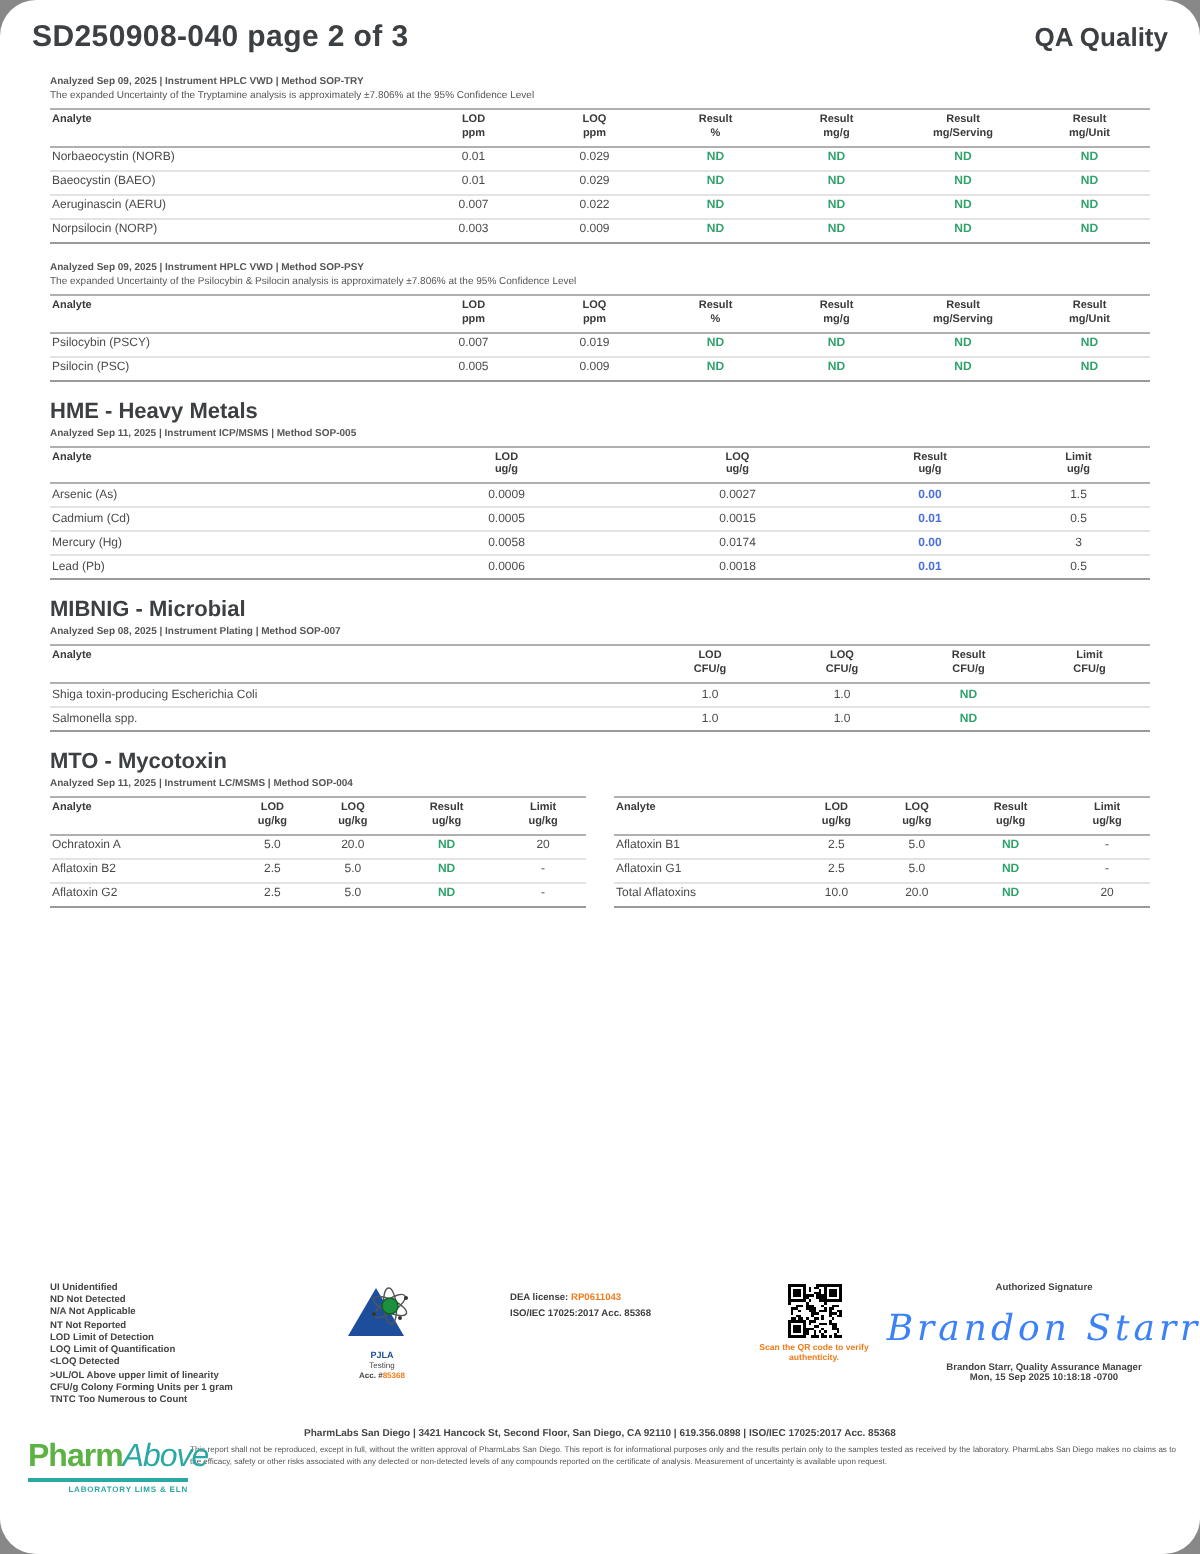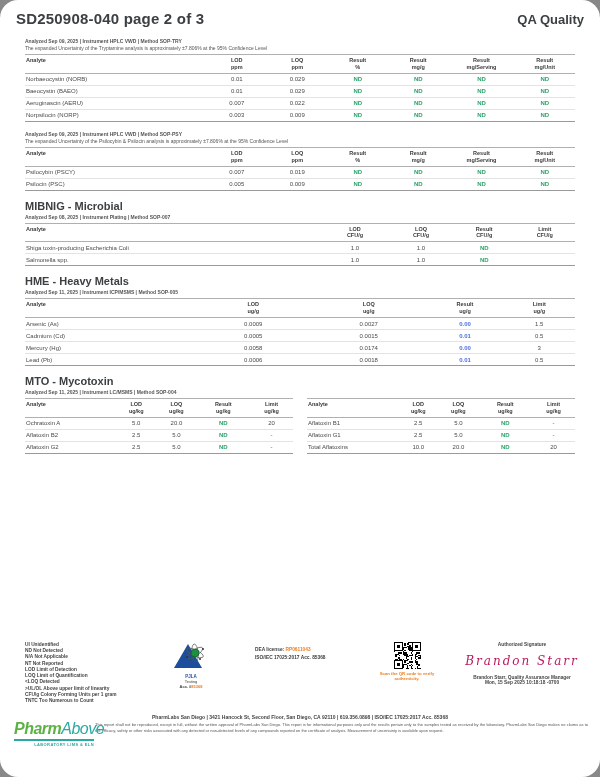--- a/index.html
+++ b/index.html
@@ -37,31 +37,31 @@
   .pjla-sub { font-size:4px; color:#444; }
   .pjla-acc { font-size:4px; font-weight:bold; color:#444; }
   .orange { color:#ef7d1e; }
   .dea { margin-left:38px; width:100px; margin-top:4px; flex:0 0 auto; }
   .dea div { font-size:4.8px; font-weight:bold; color:#3c3c3c; line-height:1.6; }
   .qrb { margin-left:16px; width:72px; text-align:center; flex:0 0 auto; }
   .qrb svg { display:block; margin:0 auto; }
   .qr-cap { font-size:4.3px; font-weight:bold; color:#ef7d1e; margin-top:2px; }
   .sig { margin-left:auto; width:158px; text-align:center; flex:0 0 auto; }
   .sig-label { font-size:4.8px; font-weight:bold; color:#444; }
-  .sig-script { font-family:"DejaVu Serif", serif; font-style:italic; font-size:12px; color:#be185d;
+  .sig-script { font-family:"DejaVu Serif", serif; font-style:italic; font-size:18px; color:#3b82f6;
                 letter-spacing:2px; margin-top:7px; }
   .sig-name { font-size:4.8px; font-weight:bold; color:#444; margin-top:7px; }
   .sig-date { font-size:4.8px; font-weight:bold; color:#444; }
 
   .f-bottom { position:relative; margin-top:10px; }
   .addr { text-align:center; font-size:5px; font-weight:bold; color:#444; }
   .disc { margin:2px 12px 0 95px; font-size:4px; color:#555; text-align:justify; line-height:1.3; }
   .pw { position:absolute; left:14px; top:6px; width:80px; }
   .pw-main { display:flex; align-items:baseline; border-bottom:2px solid #2aa9a4; padding-bottom:1px; }
-  .pw-pharm { font-size:16px; font-weight:bold; font-style:italic; color:#5cb244; letter-spacing:-.5px; }
+  .pw-pharm { font-size:16px; font-weight:bold; color:#5cb244; letter-spacing:-.5px; }
   .pw-ware { font-size:16px; font-style:italic; color:#2aa9a4; letter-spacing:-.5px; }
   .pw-tag { font-size:4px; font-weight:bold; color:#2aa9a4; text-align:right; letter-spacing:.4px; margin-top:1px; }
 </style>
 </head>
 <body>
 
 <div class="page">
 
   <div class="hdr">
     <div class="hdr-title">SD250908-040 page 2 of 3</div>
@@ -211,74 +211,20 @@
                 <td class="ac nd">ND</td>
               </tr>
               <tr>
                 <td class="al">Psilocin (PSC)</td>
                 <td class="ac">0.005</td>
                 <td class="ac">0.009</td>
                 <td class="ac nd">ND</td>
                 <td class="ac nd">ND</td>
                 <td class="ac nd">ND</td>
                 <td class="ac nd">ND</td>
-              </tr>
-            </tbody>
-          </table>
-        </div>
-      </div>
-      <div class="section">
-        <div class="sec-title">MIBNIG - Microbial</div>
-        <div class="sec-meta">Analyzed Sep 08, 2025  |  Instrument Plating  |  Method SOP-007</div>
-        <div class="tables">
-          <table>
-            <colgroup>
-              <col style="width: 54%;">
-              <col style="width: 12%;">
-              <col style="width: 12%;">
-              <col style="width: 11%;">
-              <col style="width: 11%;">
-            </colgroup>
-            <thead>
-              <tr>
-                <th class="al">
-                  <div>Analyte</div>
-                </th>
-                <th class="ac">
-                  <div>LOD</div>
-                  <div>CFU/g</div>
-                </th>
-                <th class="ac">
-                  <div>LOQ</div>
-                  <div>CFU/g</div>
-                </th>
-                <th class="ac">
-                  <div>Result</div>
-                  <div>CFU/g</div>
-                </th>
-                <th class="ac">
-                  <div>Limit</div>
-                  <div>CFU/g</div>
-                </th>
-              </tr>
-            </thead>
-            <tbody>
-              <tr>
-                <td class="al">Shiga toxin-producing Escherichia Coli</td>
-                <td class="ac">1.0</td>
-                <td class="ac">1.0</td>
-                <td class="ac nd">ND</td>
-                <td class="ac"></td>
-              </tr>
-              <tr>
-                <td class="al">Salmonella spp.</td>
-                <td class="ac">1.0</td>
-                <td class="ac">1.0</td>
-                <td class="ac nd">ND</td>
-                <td class="ac"></td>
               </tr>
             </tbody>
           </table>
         </div>
       </div>
       <div class="section">
         <div class="sec-title">HME - Heavy Metals</div>
         <div class="sec-meta">Analyzed Sep 11, 2025  |  Instrument ICP/MSMS  |  Method SOP-005</div>
         <div class="tables">
           <table>
@@ -333,20 +279,74 @@
                 <td class="ac">0.0174</td>
                 <td class="ac blue">0.00</td>
                 <td class="ac">3</td>
               </tr>
               <tr>
                 <td class="al">Lead (Pb)</td>
                 <td class="ac">0.0006</td>
                 <td class="ac">0.0018</td>
                 <td class="ac blue">0.01</td>
                 <td class="ac">0.5</td>
+              </tr>
+            </tbody>
+          </table>
+        </div>
+      </div>
+      <div class="section">
+        <div class="sec-title">MIBNIG - Microbial</div>
+        <div class="sec-meta">Analyzed Sep 08, 2025  |  Instrument Plating  |  Method SOP-007</div>
+        <div class="tables">
+          <table>
+            <colgroup>
+              <col style="width: 54%;">
+              <col style="width: 12%;">
+              <col style="width: 12%;">
+              <col style="width: 11%;">
+              <col style="width: 11%;">
+            </colgroup>
+            <thead>
+              <tr>
+                <th class="al">
+                  <div>Analyte</div>
+                </th>
+                <th class="ac">
+                  <div>LOD</div>
+                  <div>CFU/g</div>
+                </th>
+                <th class="ac">
+                  <div>LOQ</div>
+                  <div>CFU/g</div>
+                </th>
+                <th class="ac">
+                  <div>Result</div>
+                  <div>CFU/g</div>
+                </th>
+                <th class="ac">
+                  <div>Limit</div>
+                  <div>CFU/g</div>
+                </th>
+              </tr>
+            </thead>
+            <tbody>
+              <tr>
+                <td class="al">Shiga toxin-producing Escherichia Coli</td>
+                <td class="ac">1.0</td>
+                <td class="ac">1.0</td>
+                <td class="ac nd">ND</td>
+                <td class="ac"></td>
+              </tr>
+              <tr>
+                <td class="al">Salmonella spp.</td>
+                <td class="ac">1.0</td>
+                <td class="ac">1.0</td>
+                <td class="ac nd">ND</td>
+                <td class="ac"></td>
               </tr>
             </tbody>
           </table>
         </div>
       </div>
       <div class="section">
         <div class="sec-title">MTO - Mycotoxin</div>
         <div class="sec-meta">Analyzed Sep 11, 2025  |  Instrument LC/MSMS  |  Method SOP-004</div>
         <div class="tables">
           <table>

